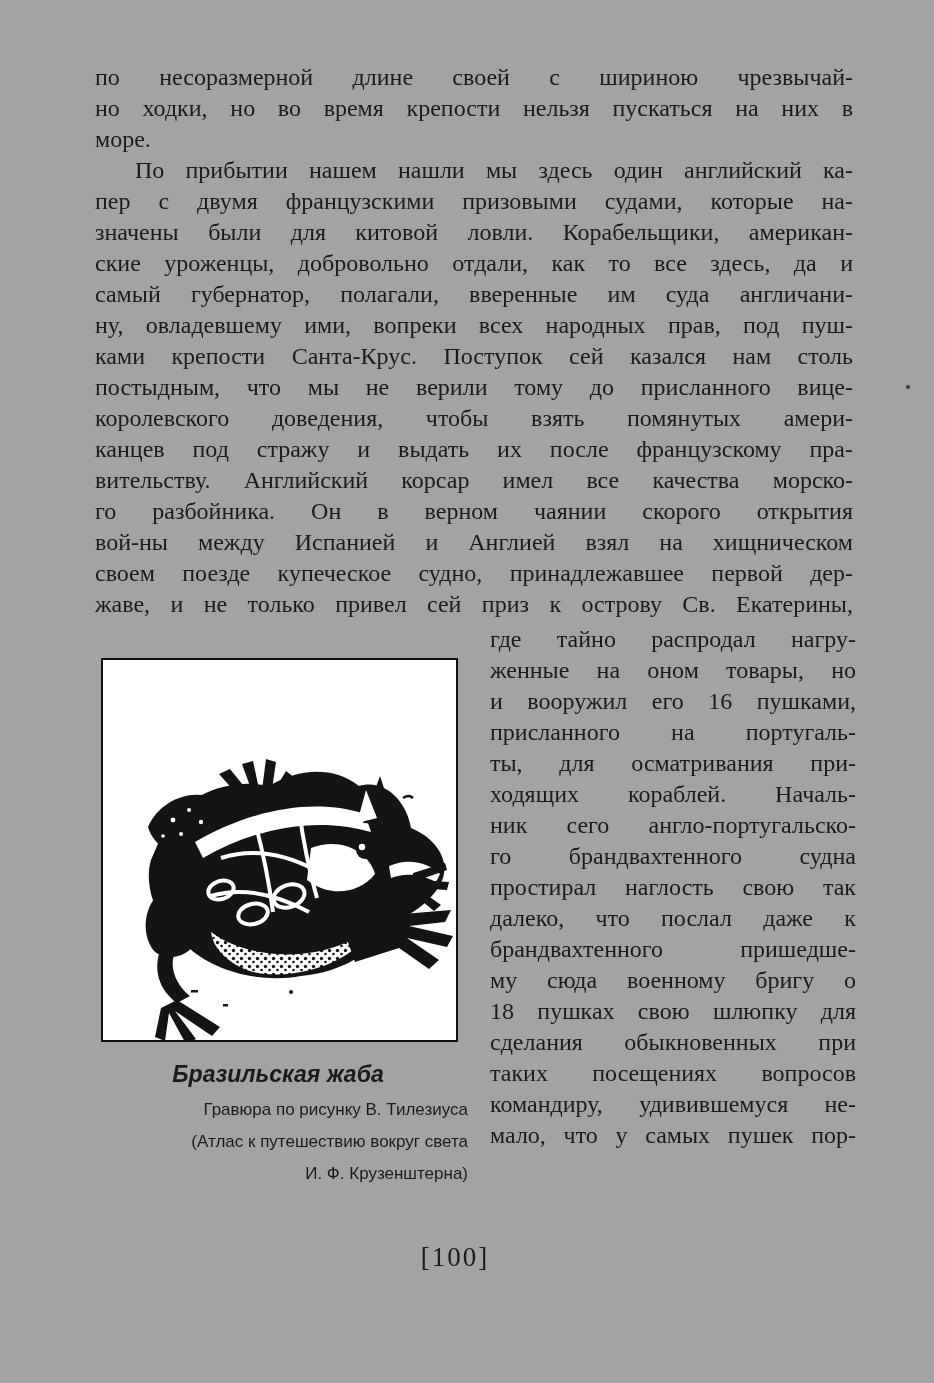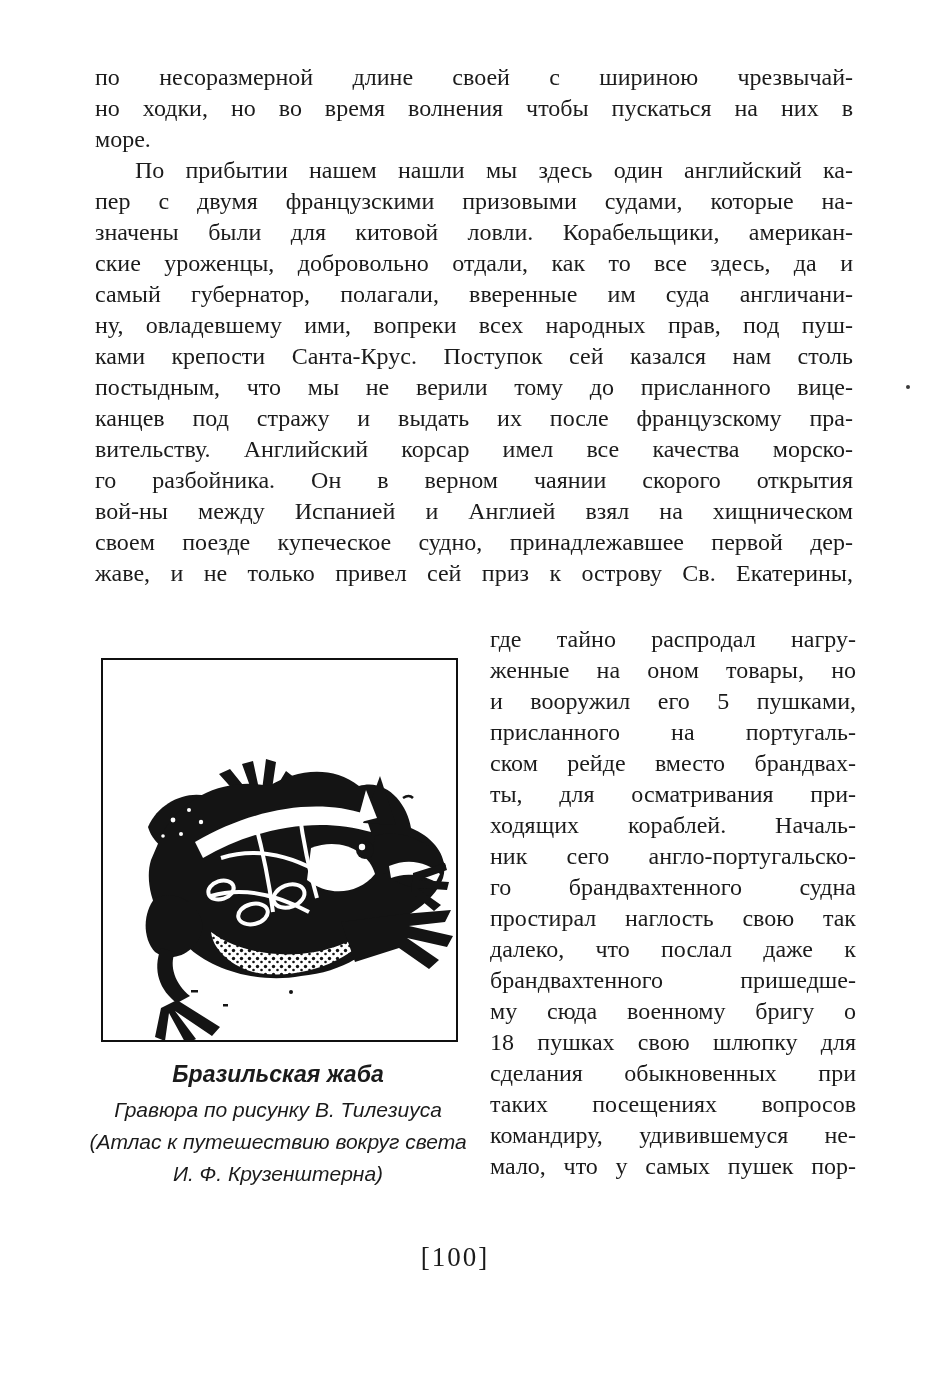--- a/index.html
+++ b/index.html
@@ -1,19 +1,19 @@
 <!DOCTYPE html>
 <html lang="ru"><head>
 <meta charset="utf-8">
 <style>
   html,body{margin:0;padding:0;background:#e8e8e8;}
   .page{
     position:relative;
     width:934px;height:1383px;
-    background:#ffffff;
+    background:#a3a3a3;
     font-family:"Liberation Serif", serif;
     color:#1b1b1b;
     overflow:hidden;
   }
   
   .textcol{position:absolute;}
   .line{
     height:31px;
     line-height:31px;
     font-size:24px;
@@ -38,21 +38,21 @@
   .figure-box svg{display:block;width:100%;height:100%;}
   .caption{
     position:absolute;left:88px;top:1058px;width:380px;
     text-align:center;
     font-family:"Liberation Sans", sans-serif;
   }
   .caption-title{
     font-size:23px;font-weight:bold;line-height:32px;margin-bottom:4px;font-style:italic;
   }
   .caption-credit .line-c{
-    font-size:21px;font-style:italic;line-height:32px;
+    font-size:17px;line-height:32px;text-align:right;
   }
   
   .page-number{
     position:absolute;left:0;top:1242px;width:910px;
     text-align:center;
     font-size:27px;letter-spacing:2px;
     font-family:"Liberation Serif", serif;
   }
   
   .speck{
@@ -61,47 +61,47 @@
     background:#3a3a3a;
   }
 </style>
 </head>
 <body>
 
 <div class="page">
 
   <div class="textcol para1">
       <div class="line">по несоразмерной длине своей с шириною чрезвычай-</div>
-      <div class="line">но ходки, но во время волнения чтобы пускаться на них в</div>
+      <div class="line">но ходки, но во время крепости нельзя пускаться на них в</div>
       <div class="line">море.</div>
     </div>
 
   <div class="textcol para2-full">
       <div class="line">По прибытии нашем нашли мы здесь один английский ка-</div>
       <div class="line">пер с двумя французскими призовыми судами, которые на-</div>
       <div class="line">значены были для китовой ловли. Корабельщики, американ-</div>
       <div class="line">ские уроженцы, добровольно отдали, как то все здесь, да и</div>
       <div class="line">самый губернатор, полагали, вверенные им суда англичани-</div>
       <div class="line">ну, овладевшему ими, вопреки всех народных прав, под пуш-</div>
       <div class="line">ками крепости Санта-Крус. Поступок сей казался нам столь</div>
       <div class="line">постыдным, что мы не верили тому до присланного вице-</div>
+      <div class="line">королевского доведения, чтобы взять помянутых амери-</div>
       <div class="line">канцев под стражу и выдать их после французскому пра-</div>
       <div class="line">вительству. Английский корсар имел все качества морско-</div>
       <div class="line">го разбойника. Он в верном чаянии скорого открытия</div>
       <div class="line">вой-ны между Испанией и Англией взял на хищническом</div>
       <div class="line">своем поезде купеческое судно, принадлежавшее первой дер-</div>
       <div class="line">жаве, и не только привел сей приз к острову Св. Екатерины,</div>
     </div>
 
   <div class="textcol para2-right">
       <div class="line">где тайно распродал нагру-</div>
       <div class="line">женные на оном товары, но</div>
-      <div class="line">и вооружил его 5 пушками,</div>
+      <div class="line">и вооружил его 16 пушками,</div>
       <div class="line">присланного на португаль-</div>
-      <div class="line">ском рейде вместо брандвах-</div>
       <div class="line">ты, для осматривания при-</div>
       <div class="line">ходящих кораблей. Началь-</div>
       <div class="line">ник сего англо-португальско-</div>
       <div class="line">го брандвахтенного судна</div>
       <div class="line">простирал наглость свою так</div>
       <div class="line">далеко, что послал даже к</div>
       <div class="line">брандвахтенного пришедше-</div>
       <div class="line">му сюда военному бригу о</div>
       <div class="line">18 пушках свою шлюпку для</div>
       <div class="line">сделания обыкновенных при</div>

